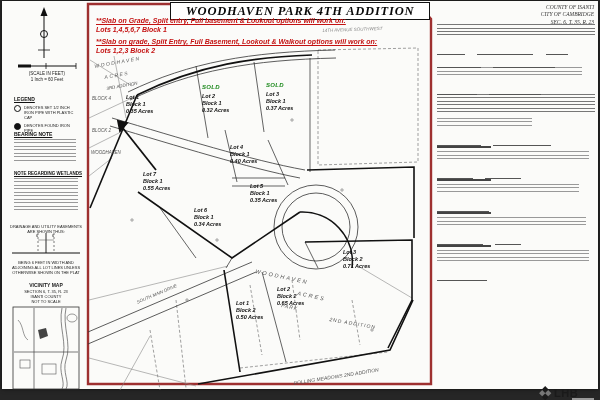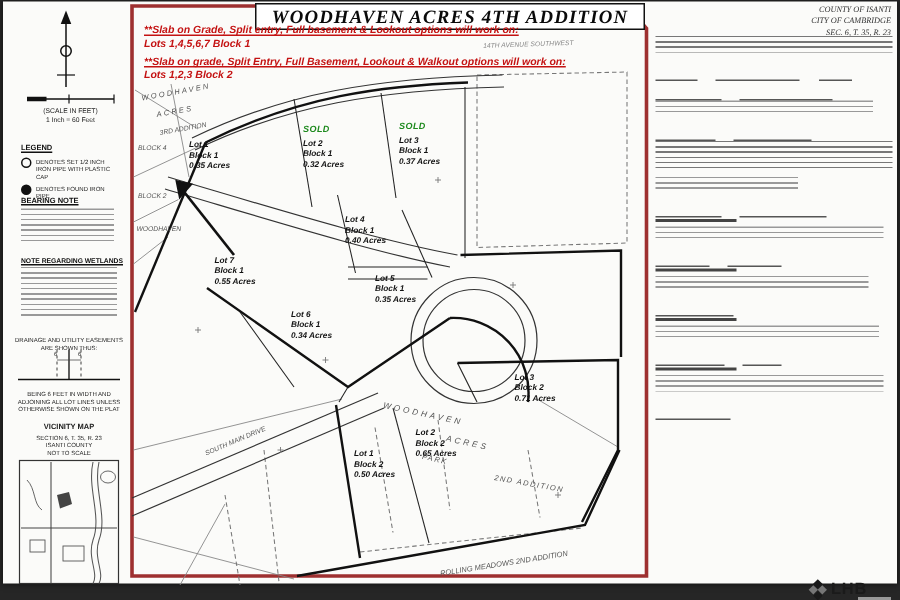--- a/index.html
+++ b/index.html
@@ -126,21 +126,21 @@
     <path d="M215,240 h4 M217,238 v4"></path>
       <path d="M340,190 h4 M342,188 v4"></path>
     <path d="M185,300 h4 M187,298 v4"></path>
       <path d="M370,330 h4 M372,328 v4"></path>
     <path d="M130,220 h4 M132,218 v4"></path>
       <path d="M290,120 h4 M292,118 v4"></path>
   </g>
 </svg>
 
 <div class="title-box">
-  <span>WOODHAVEN ACRES 4TH ADDITION</span>
+  <span>WOODHAVEN PARK 4TH ADDITION</span>
 </div>
 <div class="corner">
   <div>COUNTY OF ISANTI</div>
   <div>CITY OF CAMBRIDGE</div>
   <div>SEC. 6, T. 35, R. 23</div>
 </div>
 
 <div class="rnote" style="top:17px">
   <div class="l1">**Slab on Grade, Split entry, Full basement &amp; Lookout options will work on:</div>
   <div>Lots 1,4,5,6,7 Block 1</div>

